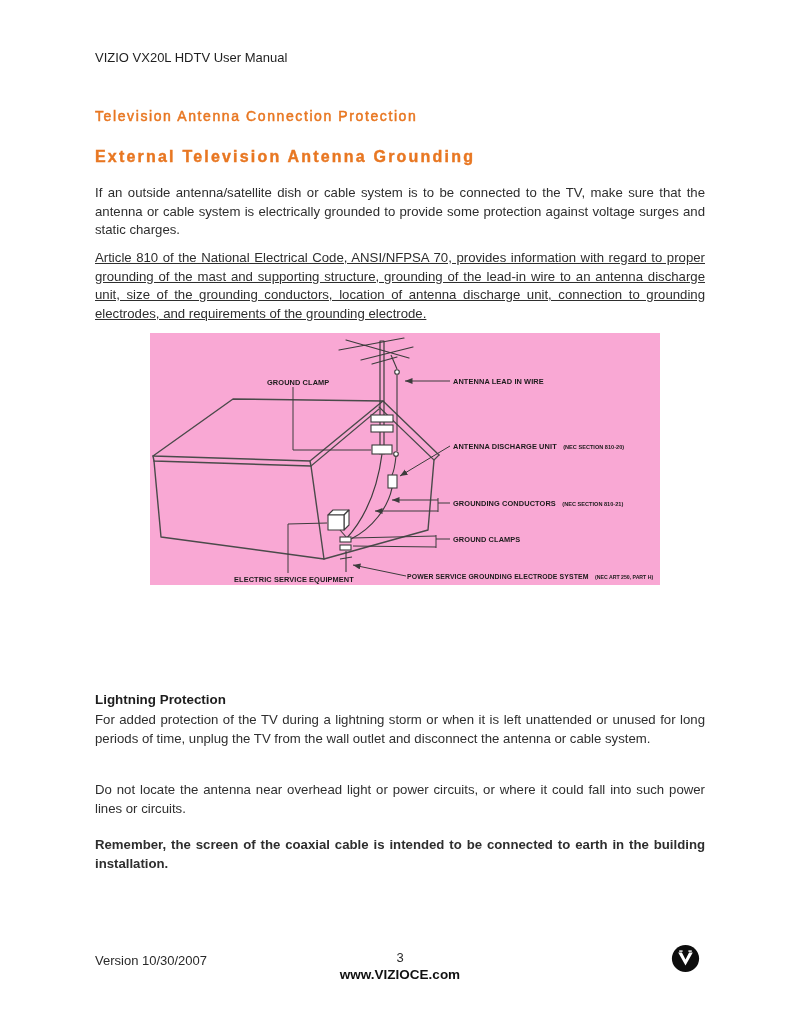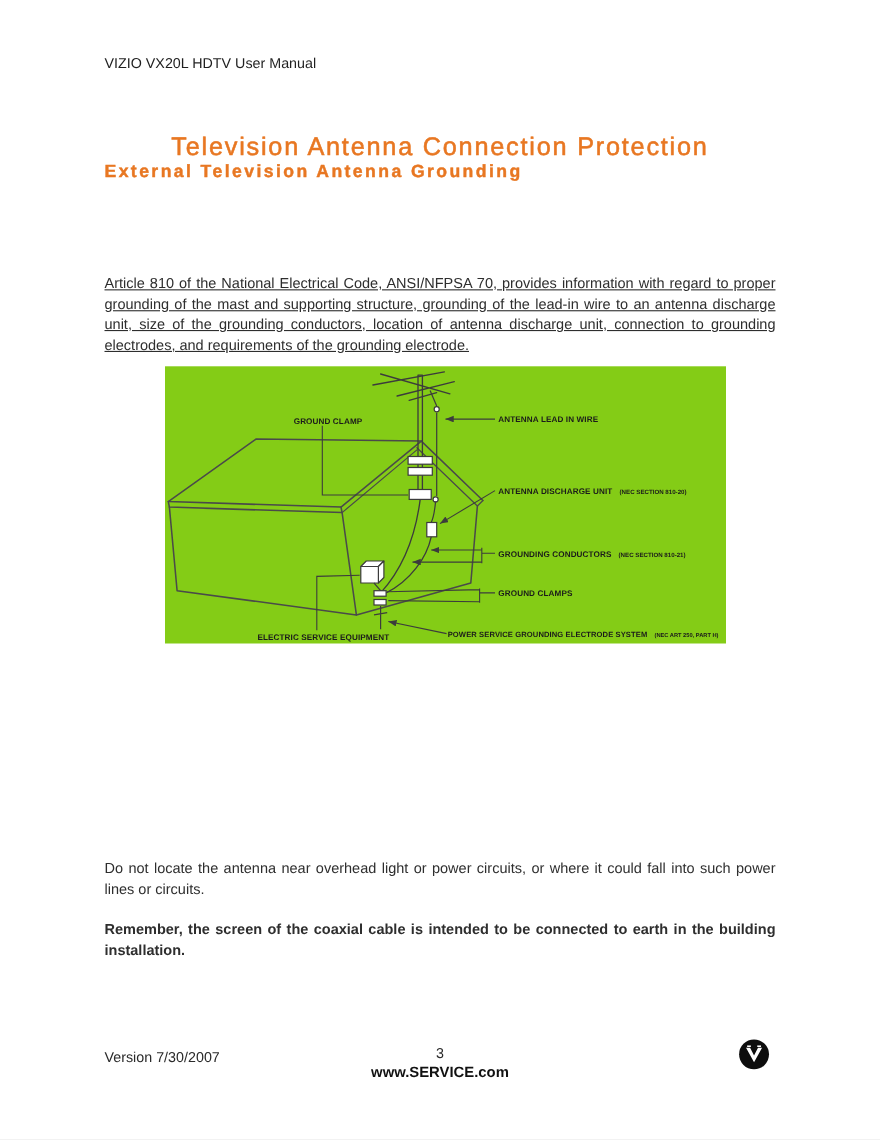--- a/index.html
+++ b/index.html
@@ -8,22 +8,22 @@
     background:#ffffff; overflow:hidden;
     font-family:"Liberation Sans", sans-serif; color:#333;
   }
   .abs { position:absolute; }
   .col { left:95px; width:610px; }
 
   .doc-header {
     top:50px; text-align:left; font-size:13px; color:#1f1f1f;
   }
   h1.title {
-    top:120px; margin:0; font-size:23px; font-weight:normal;
-    letter-spacing:1.6px; color:#E87722;text-align:center;
+    top:108px; margin:0; font-size:14px; font-weight:normal;
+    letter-spacing:1.6px; color:#E87722;
     -webkit-text-stroke:0.5px #E87722;
   }
   h2.subtitle {
     top:148px; margin:0; font-size:16px; font-weight:bold;
     letter-spacing:2.2px; color:#E87722;
     -webkit-text-stroke:0.4px #E87722;
   }
   p.body {
     margin:0; font-size:13.2px; line-height:18.5px;
     text-align:justify; color:#2e2e2e;
@@ -35,21 +35,21 @@
     margin:0; font-size:13.4px; font-weight:bold; color:#1d1d1d;
   }
   .h-lightning { top:692px; }
   .p-lightning { top:711px; }
   .h-power     { top:763px; }
   .p-power     { top:781px; }
   .p-remember  { top:836px; font-weight:bold; color:#1d1d1d; }
 
   .diagram-wrap {
     top:333px; left:150px; width:510px; height:252px;
-    background:#84cc16;
+    background:#f9a8d4;
   }
   .diagram-wrap svg { display:block; }
   .dlabel {
     font-family:"Liberation Sans", sans-serif;
     font-weight:bold; font-size:7.4px; fill:#1b1b1b; letter-spacing:0.1px;
   }
   .dnote { font-size:5.6px; font-weight:bold; fill:#1b1b1b; }
 
   .footer-version { top:953px; left:95px; font-size:13px; color:#2a2a2a; }
   .footer-page    { top:950px; text-align:center; font-size:13px; color:#2a2a2a; }
@@ -60,20 +60,21 @@
 <body>
 
 <div class="page">
 
   <div class="abs col doc-header">VIZIO VX20L HDTV User Manual</div>
 
   <h1 class="abs col title">Television Antenna Connection Protection</h1>
 
   <h2 class="abs col subtitle">External Television Antenna Grounding</h2>
 
+  <p class="abs col body p-intro">If an outside antenna/satellite dish or cable system is to be connected to the TV, make sure that the antenna or cable system is electrically grounded to provide some protection against voltage surges and static charges.</p>
 
   <p class="abs col body p-article">Article 810 of the National Electrical Code, ANSI/NFPSA 70, provides information with regard to proper grounding of the mast and supporting structure, grounding of the lead-in wire to an antenna discharge unit, size of the grounding conductors, location of antenna discharge unit, connection to grounding electrodes, and requirements of the grounding electrode.</p>
 
   <div class="abs diagram-wrap">
     <svg width="510" height="252" viewBox="0 0 510 252">
       <defs>
         <marker id="arr" markerWidth="9" markerHeight="8" refX="7.5" refY="3" orient="auto">
           <path d="M0,0 L7.5,3 L0,6 Z" fill="#3c3c3c"></path>
         </marker>
       </defs>
@@ -150,28 +151,30 @@
       </text>
       <text class="dlabel" x="303" y="209">GROUND CLAMPS</text>
       <text x="257" y="246">
         <tspan class="dlabel" style="font-size:6.9px">POWER SERVICE GROUNDING ELECTRODE SYSTEM</tspan>
         <tspan class="dnote" dx="2" style="font-size:5.2px">(NEC ART 250, PART H)</tspan>
       </text>
       <text class="dlabel" x="84" y="249">ELECTRIC SERVICE EQUIPMENT</text>
     </svg>
   </div>
 
+  <h3 class="abs col sec-heading h-lightning">Lightning Protection</h3>
+  <p class="abs col body p-lightning">For added protection of the TV during a lightning storm or when it is left unattended or unused for long periods of time, unplug the TV from the wall outlet and disconnect the antenna or cable system.</p>
 
   <p class="abs col body p-power">Do not locate the antenna near overhead light or power circuits, or where it could fall into such power lines or circuits.</p>
 
   <p class="abs col body p-remember">Remember, the screen of the coaxial cable is intended to be connected to earth in the building installation.</p>
 
-  <div class="abs footer-version">Version 7/30/2007</div>
+  <div class="abs footer-version">Version 10/30/2007</div>
   <div class="abs col footer-page">3</div>
-  <div class="abs col footer-site">www.SERVICE.com</div>
+  <div class="abs col footer-site">www.VIZIOCE.com</div>
 
   <div class="abs footer-logo">
     <svg width="29" height="29" viewBox="0 0 29 29">
       <circle cx="14.5" cy="14.5" r="13.6" fill="#0d0d0d"></circle>
       <path d="M7.2,8.6 L14.5,21.6 L21.8,8.6 L18.1,8.6 L14.5,15.5 L10.9,8.6 Z" fill="#ffffff"></path>
       <rect x="8.2" y="6.4" width="3.4" height="1.4" fill="#ffffff"></rect>
       <rect x="17.4" y="6.4" width="3.4" height="1.4" fill="#ffffff"></rect>
     </svg>
   </div>
 

